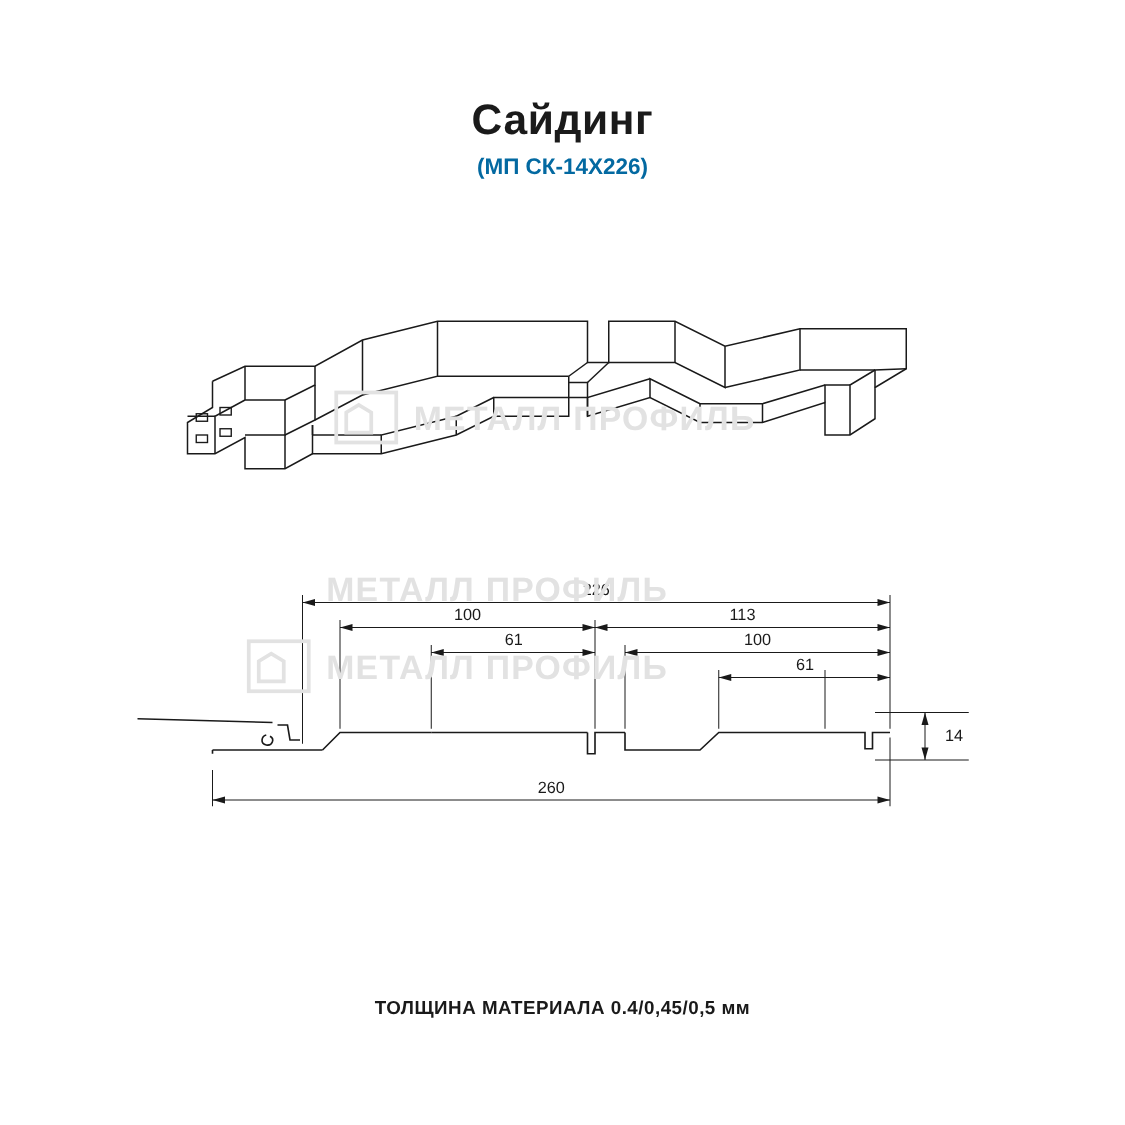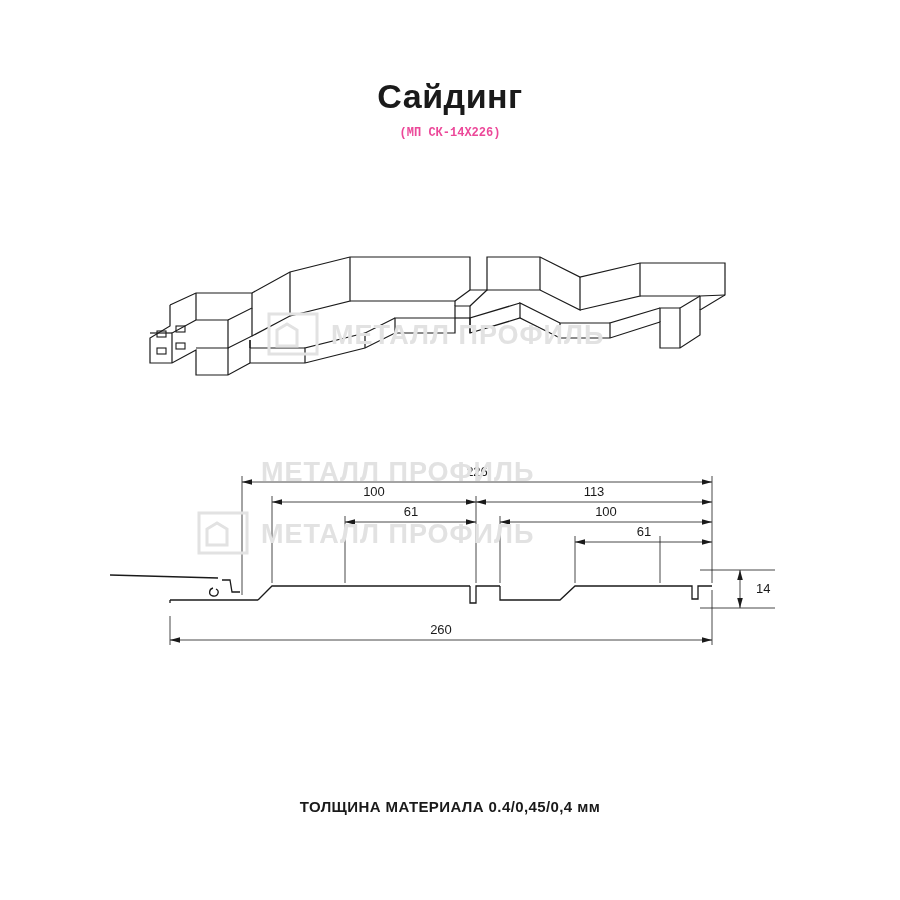--- a/index.html
+++ b/index.html
@@ -33,26 +33,25 @@
     line-height: 40px;
   }
   .subtitle {
     font-size: 17px;
     font-weight: bold;
     color: #1a1a1a;
     line-height: 26px;
     margin-top: 10px;
   }
   .code {
-    font-size: 12px;
-    font-weight: bold;
-    color: #ec4899;
+    font-size: 18px;
+    font-weight: bold;
+    color: #0369a1;
     line-height: 22px;
     margin-top: 6px;
-    font-family: Liberation Mono, monospace;
   }
   
   .footer {
     position: absolute;
     left: 0;
     top: 798px;
     width: 900px;
     text-align: center;
     font-size: 15px;
     font-weight: bold;
@@ -252,15 +251,15 @@
     <svg width="420" height="110" viewBox="0 0 420 110">
       <g fill="none" stroke="#e2e2e2" stroke-width="3">
         <rect x="4" y="58" width="48" height="40"></rect>
         <path d="M 12 90 L 12 74 L 22 68 L 32 74 L 32 90 Z"></path>
       </g>
       <text class="wm-text" x="66" y="88">МЕТАЛЛ ПРОФИЛЬ</text>
       <text class="wm-text" x="66" y="26">МЕТАЛЛ ПРОФИЛЬ</text>
     </svg>
   </div>
 
-  <div class="footer">ТОЛЩИНА МАТЕРИАЛА 0.4/0,45/0,4 мм</div>
+  <div class="footer">ТОЛЩИНА МАТЕРИАЛА 0.4/0,45/0,5 мм</div>
 
 </div>
 
 </body></html>

